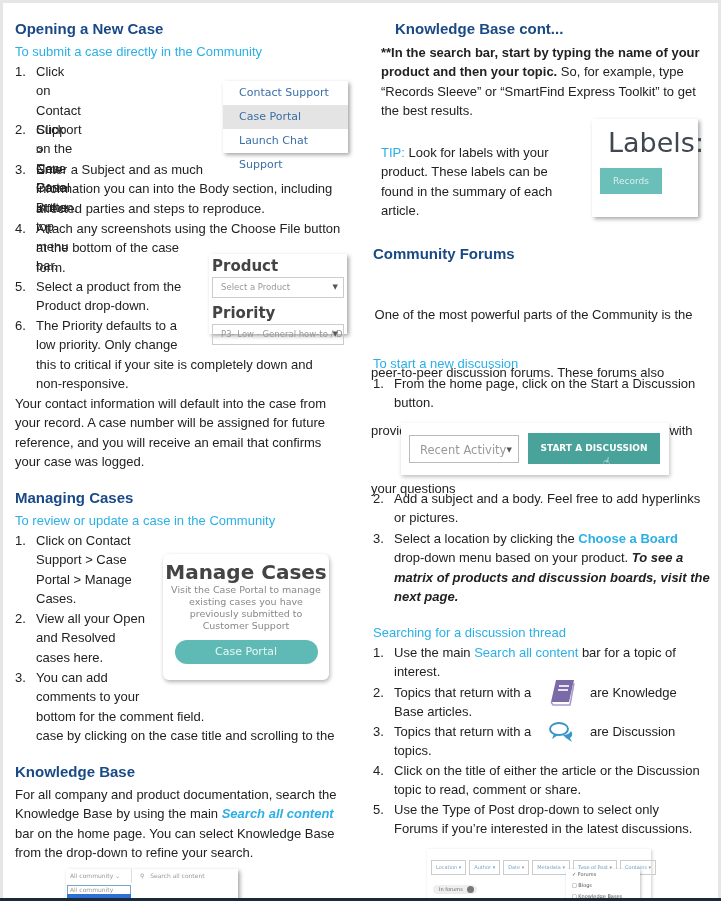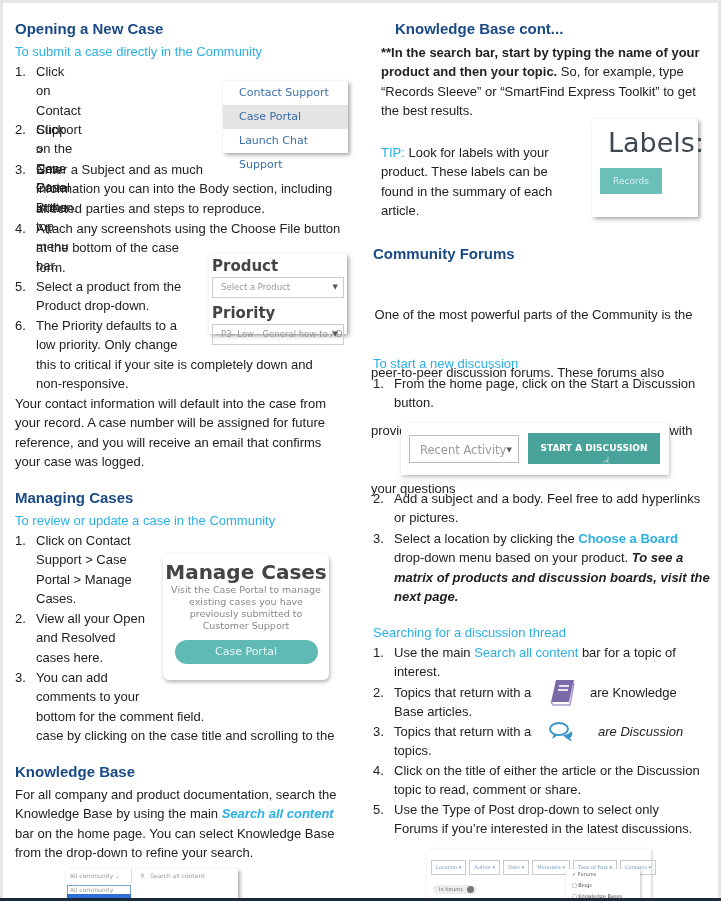--- a/index.html
+++ b/index.html
@@ -262,21 +262,21 @@
     </div>
     <svg style="position:absolute; left:178px; top:675px;" width="28" height="28" viewBox="0 0 28 28">
       <path d="M7 2 H25 L20 24 H2 Z" fill="#7a6aa8"></path>
       <path d="M2 24 L4 27 H21 L25 5" fill="none" stroke="#a99ad0" stroke-width="1.5"></path>
       <rect x="10" y="7" width="10" height="2" fill="#e7e2f4"></rect>
       <rect x="9" y="11" width="10" height="2" fill="#e7e2f4"></rect>
     </svg>
     <div class="li" style="top:719px; left:2px; width:330px;">
       <span class="num">3.</span>
       <div class="body" style="white-space:nowrap; width:310px;">
-        <div style="position:relative;"><span>Topics that return with a</span><span style="position:absolute; left:204px;font-style:italic;">are Discussion</span></div>
+        <div style="position:relative;"><span>Topics that return with a</span><span style="position:absolute; left:196px;">are Discussion</span></div>
         <div>topics.</div>
       </div>
     </div>
     <svg style="position:absolute; left:178px; top:718px;" width="26" height="22" viewBox="0 0 26 22">
       <ellipse cx="10" cy="8" rx="9" ry="6" fill="none" stroke="#3a95c8" stroke-width="2"></ellipse>
       <path d="M5 13 L3 18 L9 14" fill="#3a95c8"></path>
       <path d="M14 14 Q20 14 22 10 Q25 14 21 17 L23 21 L17 17 Z" fill="#3a95c8"></path>
     </svg>
     <div class="li" style="top:758px; left:2px;">
       <span class="num">4.</span>

